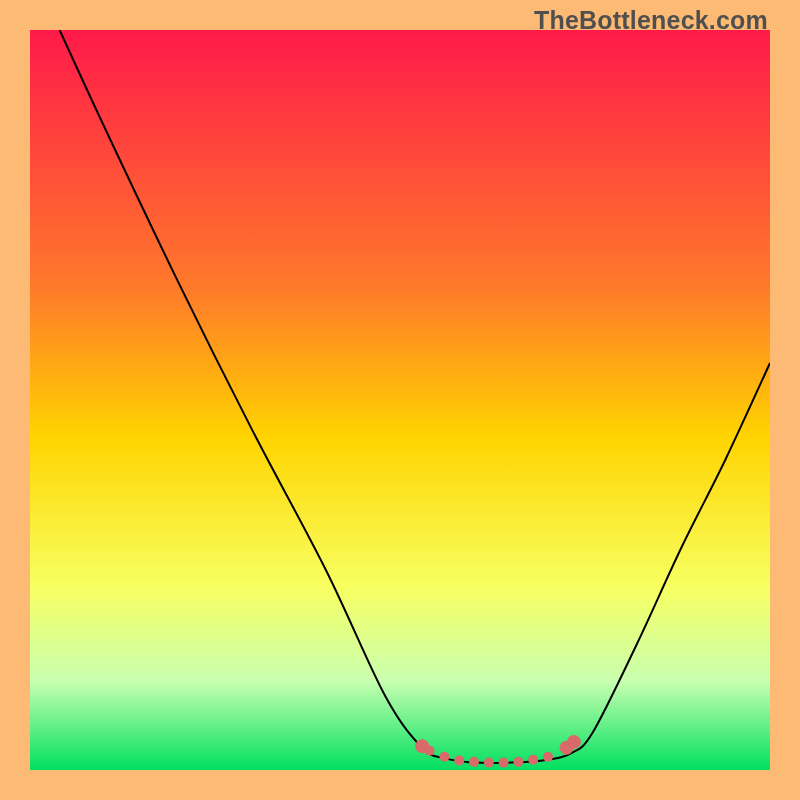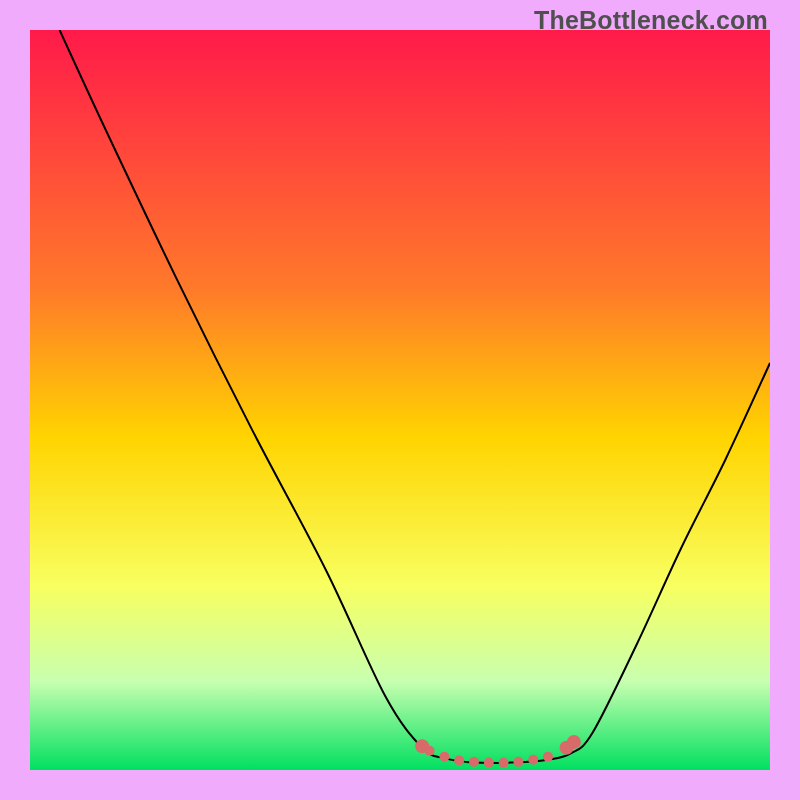--- a/index.html
+++ b/index.html
@@ -1,17 +1,17 @@
 <!DOCTYPE html>
 <html><head>
 <meta charset="utf-8">
 <style>
   * { margin: 0; padding: 0; box-sizing: border-box; }
   body { width: 800px; height: 800px; background: #000; font-family: Arial, sans-serif; position: relative; }
-  .frame { position: absolute; top: 0; left: 0; width: 800px; height: 800px; background: #f0abfc; }
+  .frame { position: absolute; top: 0; left: 0; width: 800px; height: 800px; background: #fdba74; }
   .plot-area {
     position: absolute;
     top: 30px;
     left: 30px;
     width: 740px;
     height: 740px;
   }
   .watermark {
     position: absolute;
     top: 6px;

